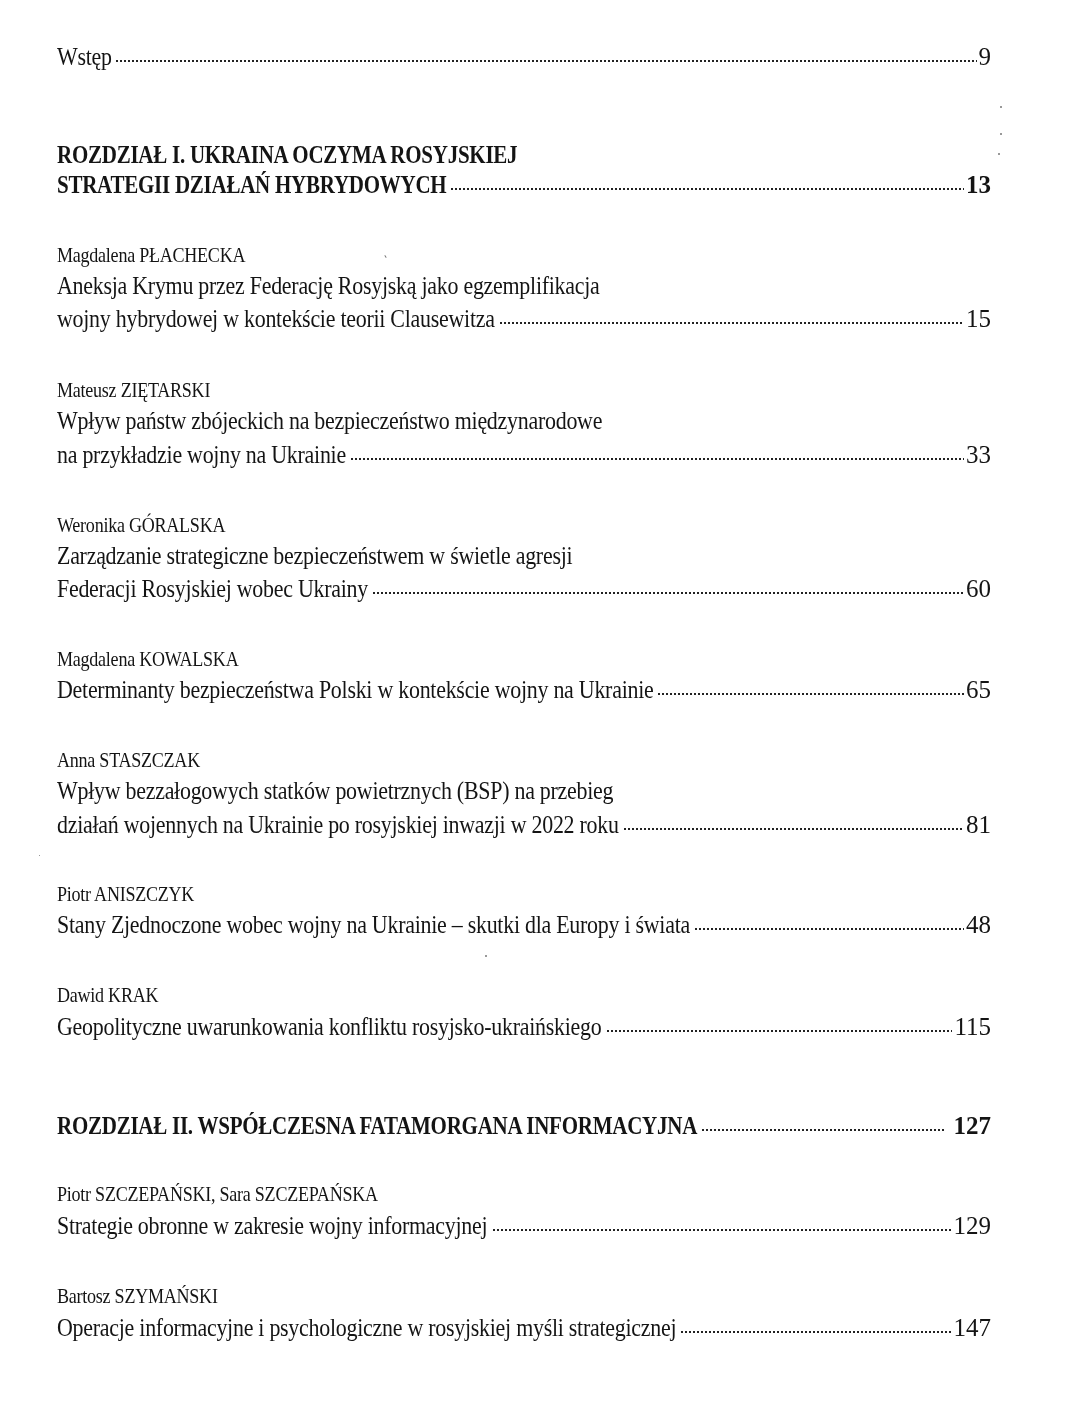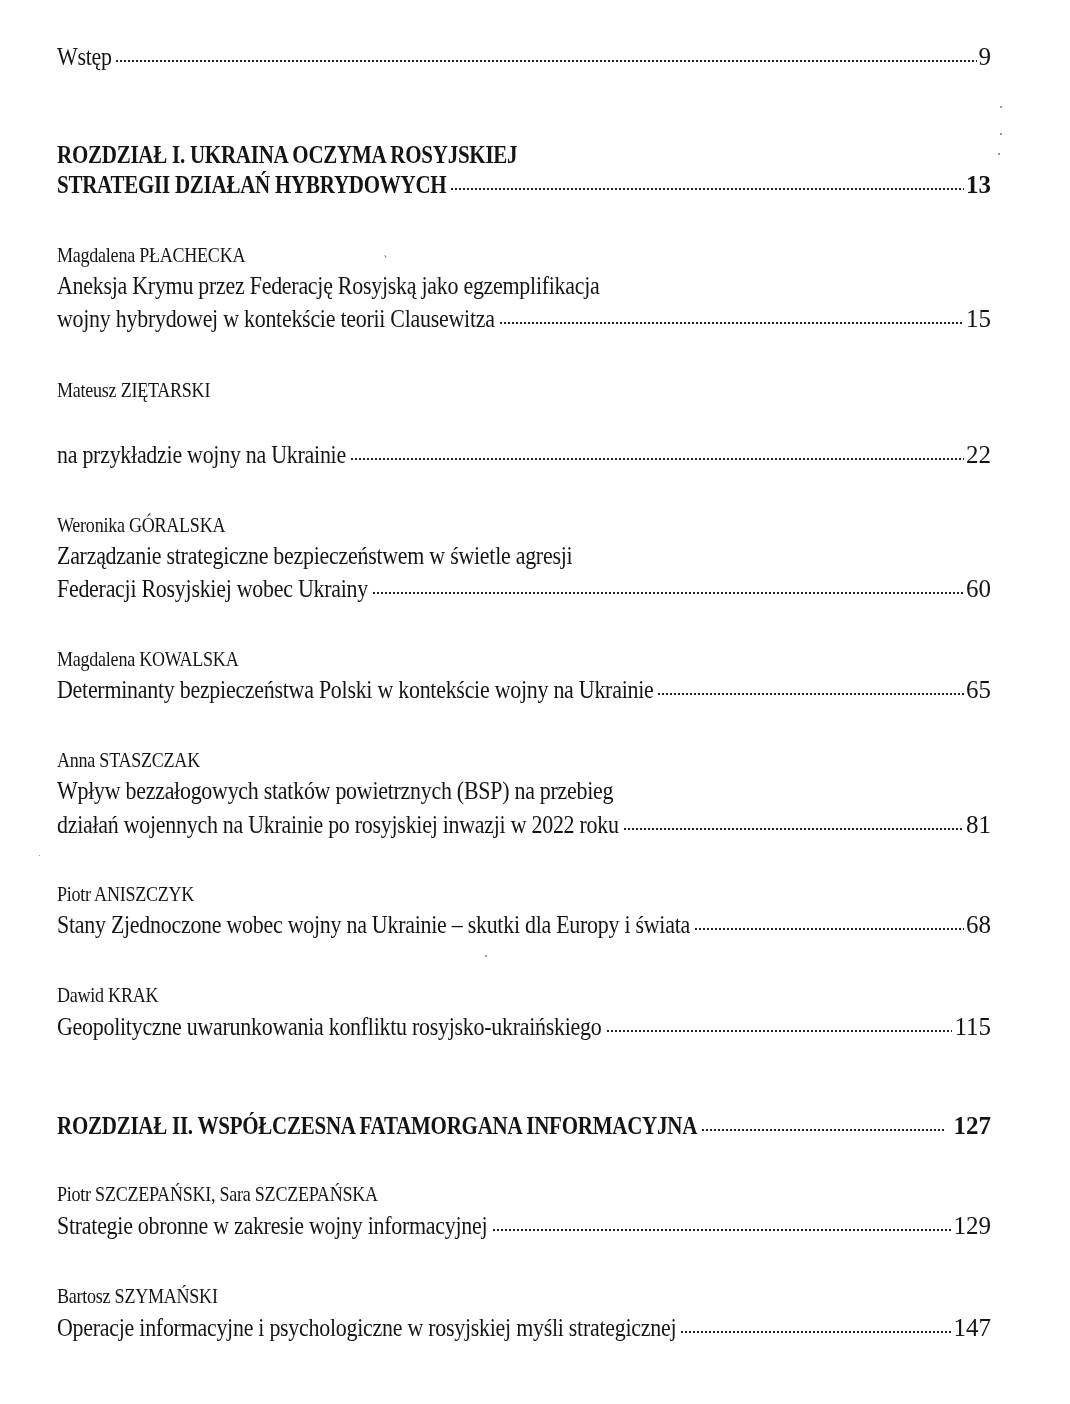--- a/index.html
+++ b/index.html
@@ -48,24 +48,27 @@
   </div>
   <div class="line" style="top:300px">
     <span class="txt body-txt">wojny hybrydowej w kontekście teorii Clausewitza</span>
     <span class="leader" style="margin-left: -67.3138px;"></span>
     <span class="pg">15</span>
   </div>
 
   <div class="line" style="top:371px">
     <span class="txt author">Mateusz ZIĘTARSKI</span>
   </div>
+  <div class="line" style="top:402px">
+    <span class="txt body-txt">Wpływ państw zbójeckich na bezpieczeństwo międzynarodowe</span>
+  </div>
   <div class="line" style="top:436px">
     <span class="txt body-txt">na przykładzie wojny na Ukrainie</span>
     <span class="leader" style="margin-left: -43.0938px;"></span>
-    <span class="pg">22</span>
+    <span class="pg">33</span>
   </div>
 
   <div class="line" style="top:506px">
     <span class="txt author">Weronika GÓRALSKA</span>
   </div>
   <div class="line" style="top:537px">
     <span class="txt body-txt">Zarządzanie strategiczne bezpieczeństwem w świetle agresji</span>
   </div>
   <div class="line" style="top:570px">
     <span class="txt body-txt">Federacji Rosyjskiej wobec Ukrainy</span>
@@ -93,21 +96,21 @@
     <span class="leader" style="margin-left: -87.2991px;"></span>
     <span class="pg">81</span>
   </div>
 
   <div class="line" style="top:875px">
     <span class="txt author">Piotr ANISZCZYK</span>
   </div>
   <div class="line" style="top:906px">
     <span class="txt body-txt">Stany Zjednoczone wobec wojny na Ukrainie – skutki dla Europy i świata</span>
     <span class="leader" style="margin-left: -99.0131px;"></span>
-    <span class="pg">68</span>
+    <span class="pg">48</span>
   </div>
 
   <div class="line" style="top:976px">
     <span class="txt author">Dawid KRAK</span>
   </div>
   <div class="line" style="top:1008px">
     <span class="txt body-txt">Geopolityczne uwarunkowania konfliktu rosyjsko-ukraińskiego</span>
     <span class="leader" style="margin-left: -84.5125px;"></span>
     <span class="pg">115</span>
   </div>

